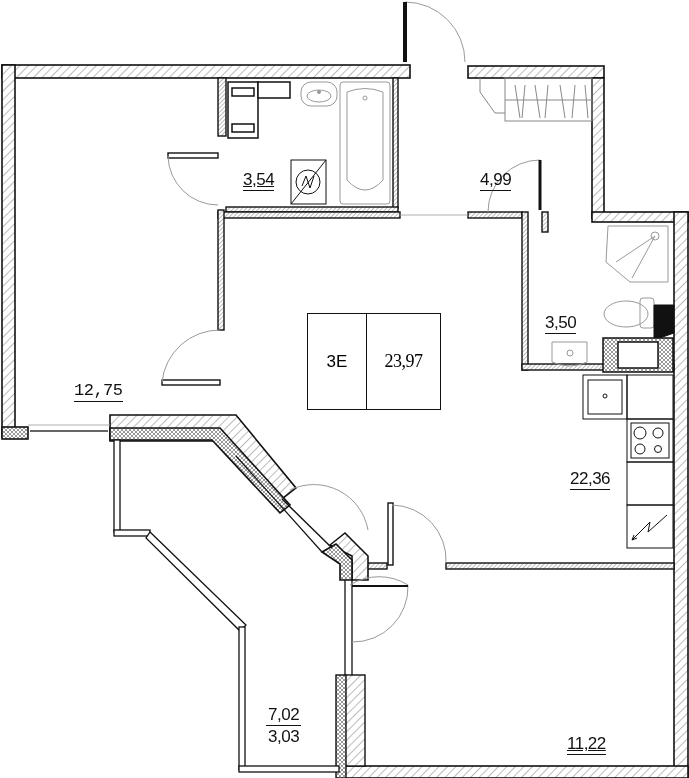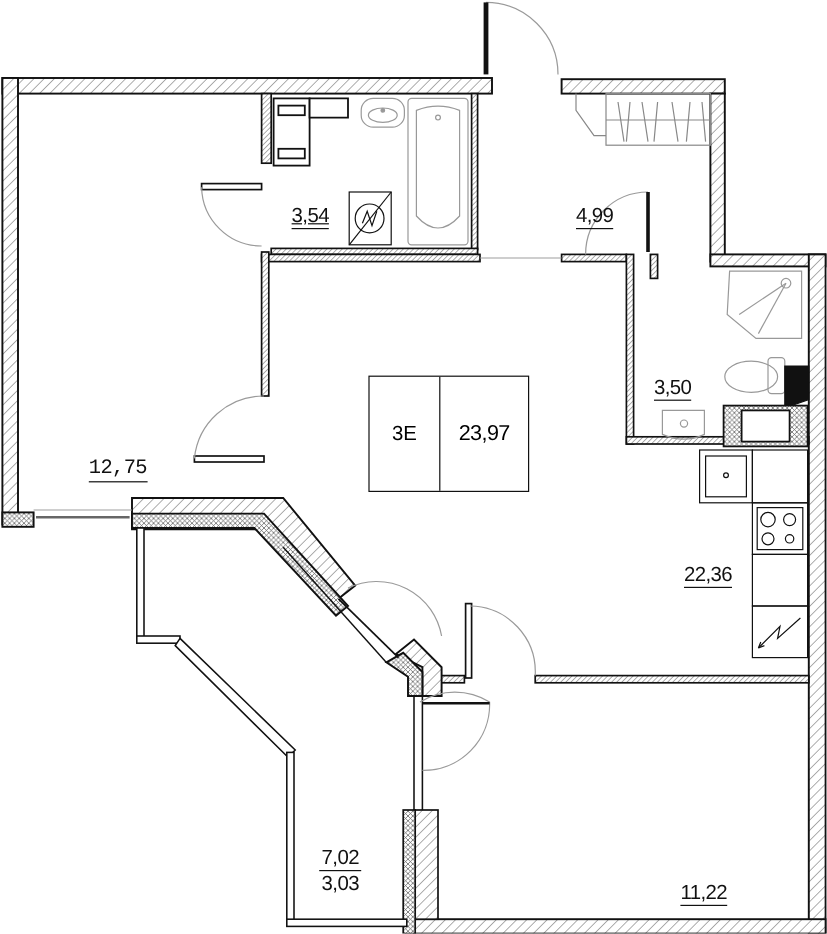--- a/index.html
+++ b/index.html
@@ -5,21 +5,21 @@
   html, body { margin: 0; padding: 0; background: #ffffff; }
   body { width: 689px; height: 778px; position: relative; overflow: hidden; font-family: "Liberation Sans", sans-serif; }
   svg#plan { position: absolute; left: 0; top: 0; }
   .lbl { position: absolute; font-family: "Liberation Sans", sans-serif; font-size: 17px; color: #111; letter-spacing: -0.5px; line-height: 1; white-space: nowrap; }
   .lbl.ul { border-bottom: 1.6px solid #111; padding-bottom: 2px; }
   .frac { position: absolute; font-family: "Liberation Sans", sans-serif; font-size: 17px; color: #111; text-align: center; line-height: 1; letter-spacing: -0.5px; }
   .frac .top { display: block; border-bottom: 1.6px solid #111; padding: 0 2px 2px; text-align: center; }
   .frac .bot { display: block; padding-top: 2px; }
   .summary { position: absolute; left: 307px; top: 313px; width: 134px; height: 97px; border: 1.6px solid #111; box-sizing: border-box; display: flex; background: #fff; }
   .summary .type { width: 58px; border-right: 1.6px solid #111; display: flex; align-items: center; justify-content: center; font-size: 17px; }
-  .summary .areas { flex: 1; display: flex; flex-direction: row; }
+  .summary .areas { flex: 1; display: flex; flex-direction: row; font-family: Liberation Serif, serif; }
   .summary .areas div { flex: 1; display: flex; align-items: center; justify-content: center; font-size: 18px; letter-spacing: -0.5px; }
   .summary .areas div + div { border-top: 1.6px solid #111; }
 </style>
 </head>
 <body>
 
 <svg id="plan" width="689" height="778" viewBox="0 0 689 778" xmlns="http://www.w3.org/2000/svg">
   <defs>
     <pattern id="hatch" patternUnits="userSpaceOnUse" width="6" height="6" patternTransform="rotate(45)">
       <rect width="6" height="6" fill="#fff"></rect>
@@ -180,21 +180,21 @@
     <path d="M632 540 L650 522 L648 532 L667 515"></path>
     <path d="M632 540 L637 538 M632 540 L634 535"></path>
   </g>
 </svg>
 
 <div class="lbl ul" style="left:243px;top:171px;text-decoration:underline;">3,54</div>
 <div class="lbl ul" style="left:480px;top:171px;">4,99</div>
 <div class="lbl ul" style="left:545px;top:314px;">3,50</div>
 <div class="lbl ul" style="left:74px;top:382px;font-family:Liberation Mono, monospace;">12,75</div>
 <div class="lbl ul" style="left:570px;top:470px;">22,36</div>
-<div class="lbl ul" style="left:567px;top:735px;">11,22</div>
+<div class="lbl ul" style="left:567px;top:735px;text-decoration:underline;">11,22</div>
 
 <div class="frac" style="left:266px;top:706px;">
   <span class="top">7,02</span>
   <span class="bot">3,03</span>
 </div>
 
 <div class="summary">
   <div class="type">3Е</div>
   <div class="areas">
     <div>23,97</div>

